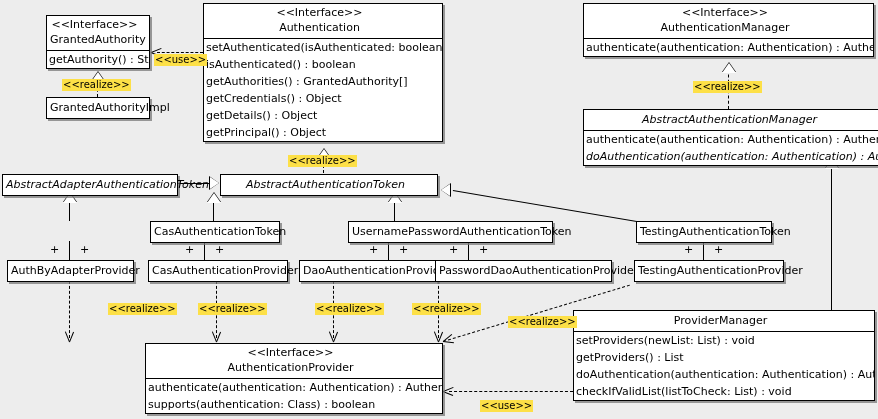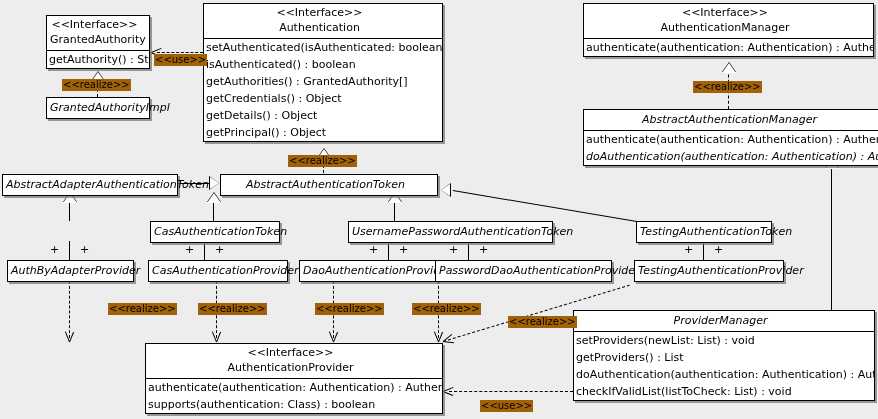--- a/index.html
+++ b/index.html
@@ -51,21 +51,21 @@
   }
   .cls .op {
     font-size: 11px;
     line-height: 17px;
     padding-left: 2px;
     white-space: nowrap;
     overflow: hidden;
     color: #000;
   }
   .cls .op.ital { font-style: italic; }
-  .cls .compact .nm { line-height: 17px; font-style: italic; }
+  .cls .compact .nm { line-height: 17px; }
 
   
   .ln {
     position: absolute;
     background: #000;
     z-index: 2;
   }
   .vln { width: 1px; }
   .hln { height: 1px; }
   .dash-v {
@@ -160,21 +160,21 @@
     height: 0;
     border-top: 1px solid #000;
     transform-origin: 0 0;
   }
   .lbl {
     position: absolute;
     font-size: 10px;
     line-height: 12px;
     color: #000;
     white-space: nowrap;
-    background: #a16207;
+    background: #fde047;
     padding: 0 1px;
     z-index: 6;
   }
   .plus {
     position: absolute;
     font-size: 11px;
     line-height: 11px;
     color: #000;
     z-index: 6;
   }

